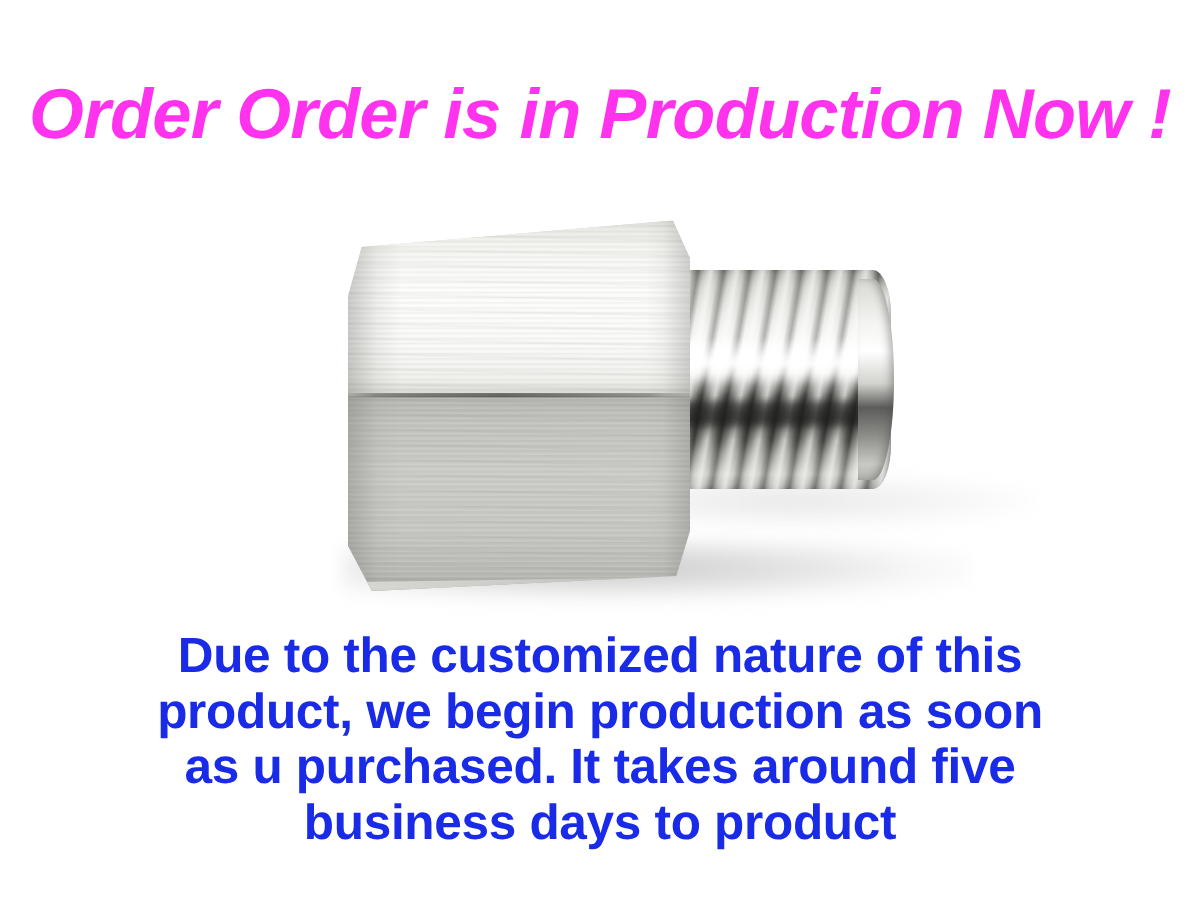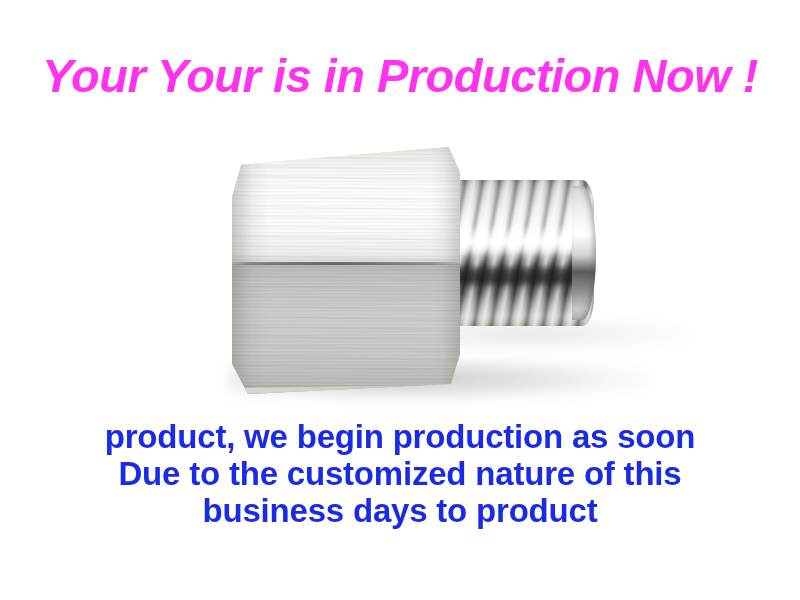--- a/index.html
+++ b/index.html
@@ -294,21 +294,21 @@
     color:#1a2be8;
     letter-spacing:-0.2px;
   }
   #bodytext .line { display:block; white-space:nowrap; }
 </style>
 </head>
 <body>
 
 <div id="stage">
 
-  <div id="headline">Your Your is in Production Now !</div>
+  <div id="headline">Order Order is in Production Now !</div>
 
   <div id="photo">
 
     <div class="ground-shadow"></div>
     <div class="ground-shadow2"></div>
 
     <div id="threads">
       <div class="thread-body">
         <div class="thread-ridges"></div>
         <div class="thread-ridges2"></div>
@@ -328,18 +328,19 @@
         <div class="hex-left-shade"></div>
         <div class="hex-right-shade"></div>
         <div class="hex-top-edge"></div>
         <div class="hex-bot-edge"></div>
       </div>
     </div>
 
   </div>
 
   <div id="bodytext">
+    <span class="line">Due to the customized nature of this</span>
     <span class="line">product, we begin production as soon</span>
-    <span class="line">Due to the customized nature of this</span>
+    <span class="line">as u purchased. It takes around five</span>
     <span class="line">business days to product</span>
   </div>
 
 </div>
 
 </body></html>

